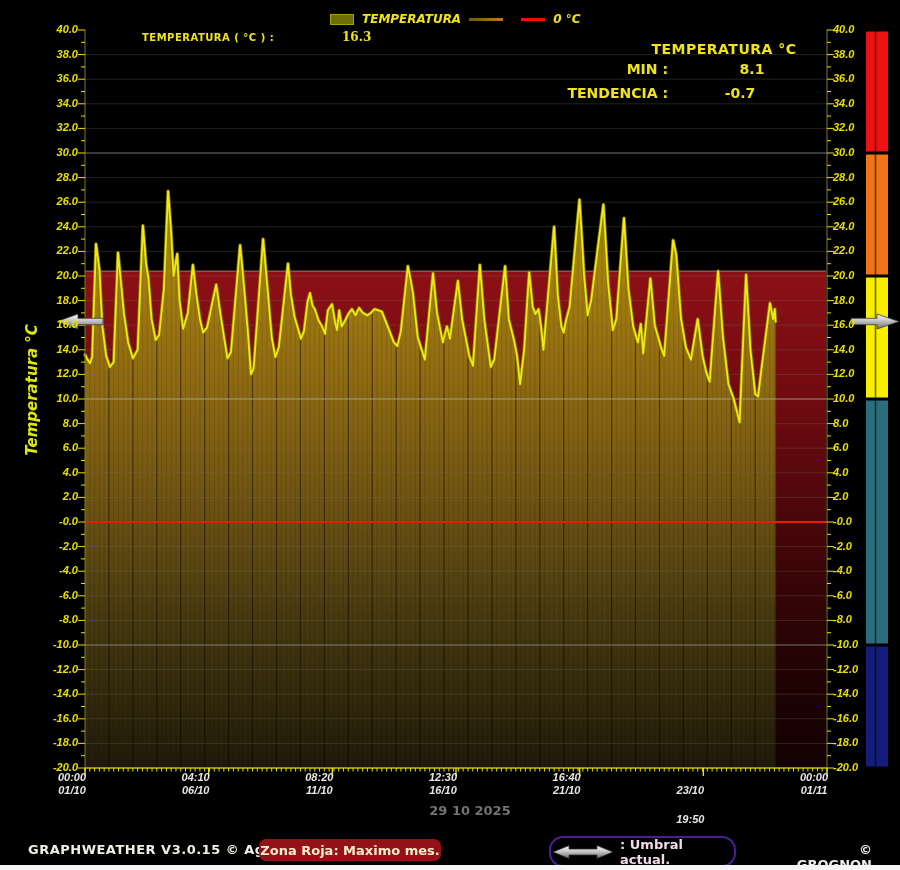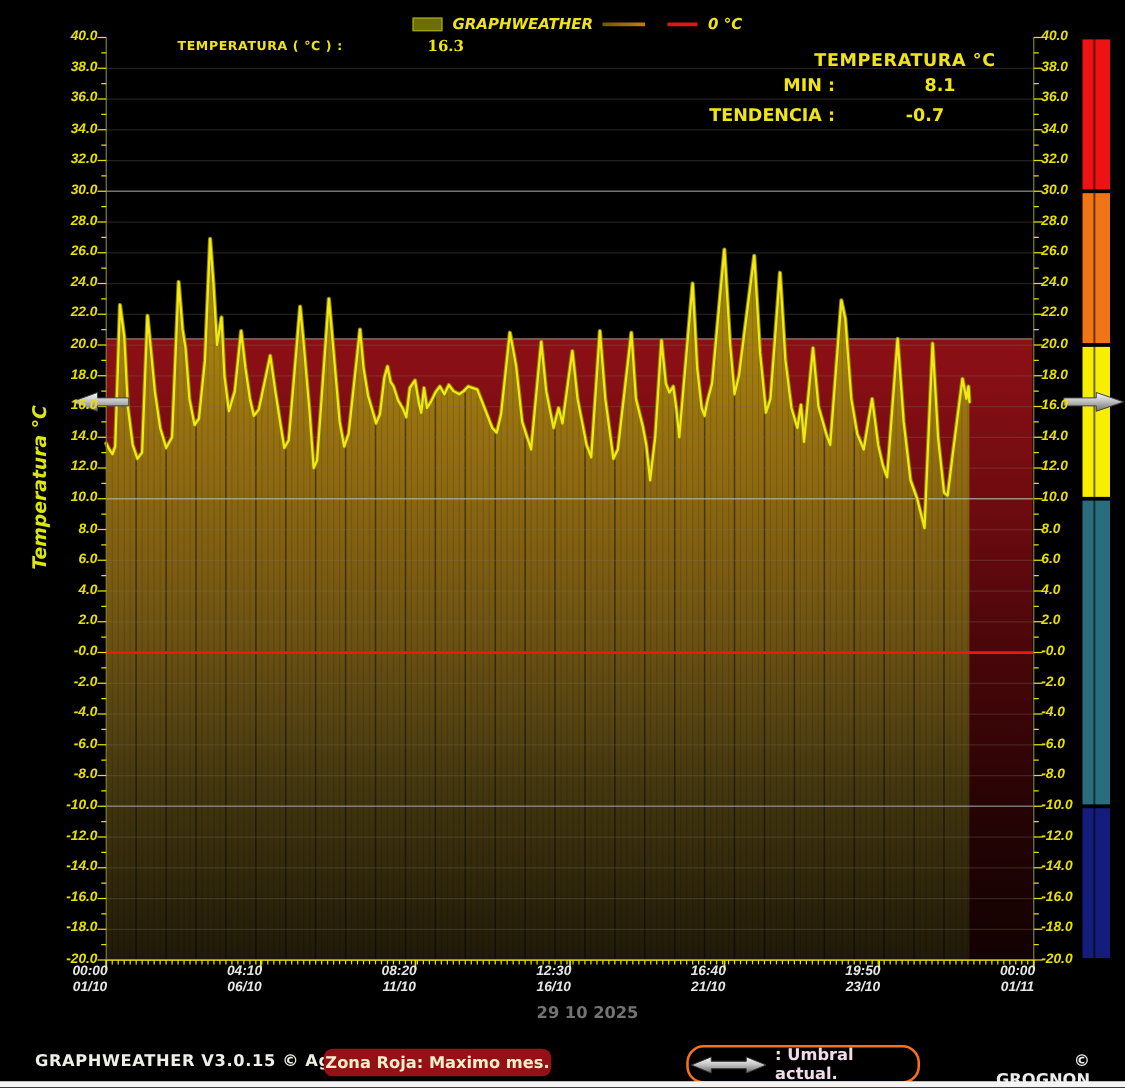--- a/index.html
+++ b/index.html
@@ -18,21 +18,21 @@
   .stats-title{left:624px;top:41px;width:200px;text-align:center;font-size:14px;letter-spacing:.5px;}
   .stat-label{width:160px;text-align:right;font-size:14px;}
   .stat-value{width:80px;text-align:center;font-size:14px;}
   .y-title{left:10px;top:300px;width:44px;height:180px;font-size:15px;font-style:italic;
            color:#dce80a;transform:rotate(-90deg);transform-origin:center;white-space:nowrap;
            display:flex;align-items:center;justify-content:center;}
   .date-note{left:420px;top:803px;width:100px;text-align:center;font-size:13px;color:#737373;}
   .footer-app{left:28px;top:842px;font-size:13px;color:#efefe6;letter-spacing:.5px;}
   .badge-red{left:259px;top:839px;width:182px;height:22px;background:#951118;border-radius:7px;
              display:flex;align-items:center;justify-content:center;font-size:13px;color:#f5eecb;}
-  .badge-thr{left:549px;top:836px;width:183px;height:27px;border:2px solid #f97316;border-radius:14px;
+  .badge-thr{left:549px;top:836px;width:183px;height:27px;border:2px solid #4c1d95;border-radius:14px;
              background:#000;display:flex;align-items:center;justify-content:center;gap:7px;
              font-size:13px;color:#f2dce8;}
   .footer-credit{left:782px;top:842px;width:90px;text-align:right;font-size:13px;color:#ececec;}
   .bottom-strip{left:0;top:865px;width:900px;height:5px;background:#f4f4f4;}
 </style>
 </head>
 <body>
 
 <div id="stage">
 
@@ -564,21 +564,21 @@
       <rect x="866" y="277.5" width="22" height="120" fill="#f8ee00"></rect>
       <rect x="866" y="400.5" width="22" height="243" fill="#2a6d7d"></rect>
       <rect x="866" y="646.5" width="22" height="120" fill="#141c7c"></rect>
       <line x1="875.5" y1="30" x2="875.5" y2="768" stroke="#000" stroke-opacity="0.55" stroke-width="1.6"></line>
       <polygon points="57,321.51 78,314.01 78,318.31 103,318.31 103,324.71 78,324.71 78,329.01" fill="url(#gradArrow)" stroke="#404040" stroke-width="0.8"></polygon>
       <polygon points="899,321.51 877,314.01 877,318.31 851,318.31 851,324.71 877,324.71 877,329.01" fill="url(#gradArrow)" stroke="#404040" stroke-width="0.8"></polygon>
     </svg>
 
   <div class="abs legend-row">
     <span style="display:inline-block;width:22px;height:9px;background:#6e6e08;border:1px solid #a2a210;"></span>
-    <span class="comic yellow legend-text">GRAPHWEATHER</span>
+    <span class="comic yellow legend-text">TEMPERATURA</span>
     <span style="display:inline-block;width:34px;height:3px;background:linear-gradient(90deg,#6e5a06,#c87818);"></span>
     <span style="display:inline-block;width:24px;height:3px;background:#e81010;margin-left:10px;"></span>
     <span class="comic yellow legend-text">0 °C</span>
   </div>
 
   <div class="abs comic yellow cur-label">TEMPERATURA ( °C ) :</div>
   <div class="abs yellow cur-value">16.3</div>
 
   <div class="abs comic yellow stats-title">TEMPERATURA °C</div>
   <div class="abs" style="left:508px;top:61px;display:flex;flex-direction:column;gap:8px;">
@@ -660,21 +660,21 @@
       <div class="abs xtick" style="left: 40px; top: 771px; width: 64px;">00:00</div>
       <div class="abs xtick" style="left: 40px; top: 784px; width: 64px;">01/10</div>
       <div class="abs xtick" style="left: 163.667px; top: 771px; width: 64px;">04:10</div>
       <div class="abs xtick" style="left: 163.667px; top: 784px; width: 64px;">06/10</div>
       <div class="abs xtick" style="left: 287.333px; top: 771px; width: 64px;">08:20</div>
       <div class="abs xtick" style="left: 287.333px; top: 784px; width: 64px;">11/10</div>
       <div class="abs xtick" style="left: 411px; top: 771px; width: 64px;">12:30</div>
       <div class="abs xtick" style="left: 411px; top: 784px; width: 64px;">16/10</div>
       <div class="abs xtick" style="left: 534.667px; top: 771px; width: 64px;">16:40</div>
       <div class="abs xtick" style="left: 534.667px; top: 784px; width: 64px;">21/10</div>
-      <div class="abs xtick" style="left: 658.333px; top: 771px; width: 64px;">19:50</div>
+      <div class="abs xtick" style="left: 658.333px; top: 813px; width: 64px;">19:50</div>
       <div class="abs xtick" style="left: 658.333px; top: 784px; width: 64px;">23/10</div>
       <div class="abs xtick" style="left: 782px; top: 771px; width: 64px;">00:00</div>
       <div class="abs xtick" style="left: 782px; top: 784px; width: 64px;">01/11</div>
     </div>
 
   <div class="abs comic date-note">29 10 2025</div>
 
   <div class="abs comic footer-app">GRAPHWEATHER V3.0.15 © Aguilmard</div>
 
   <div class="abs comic badge-red">

